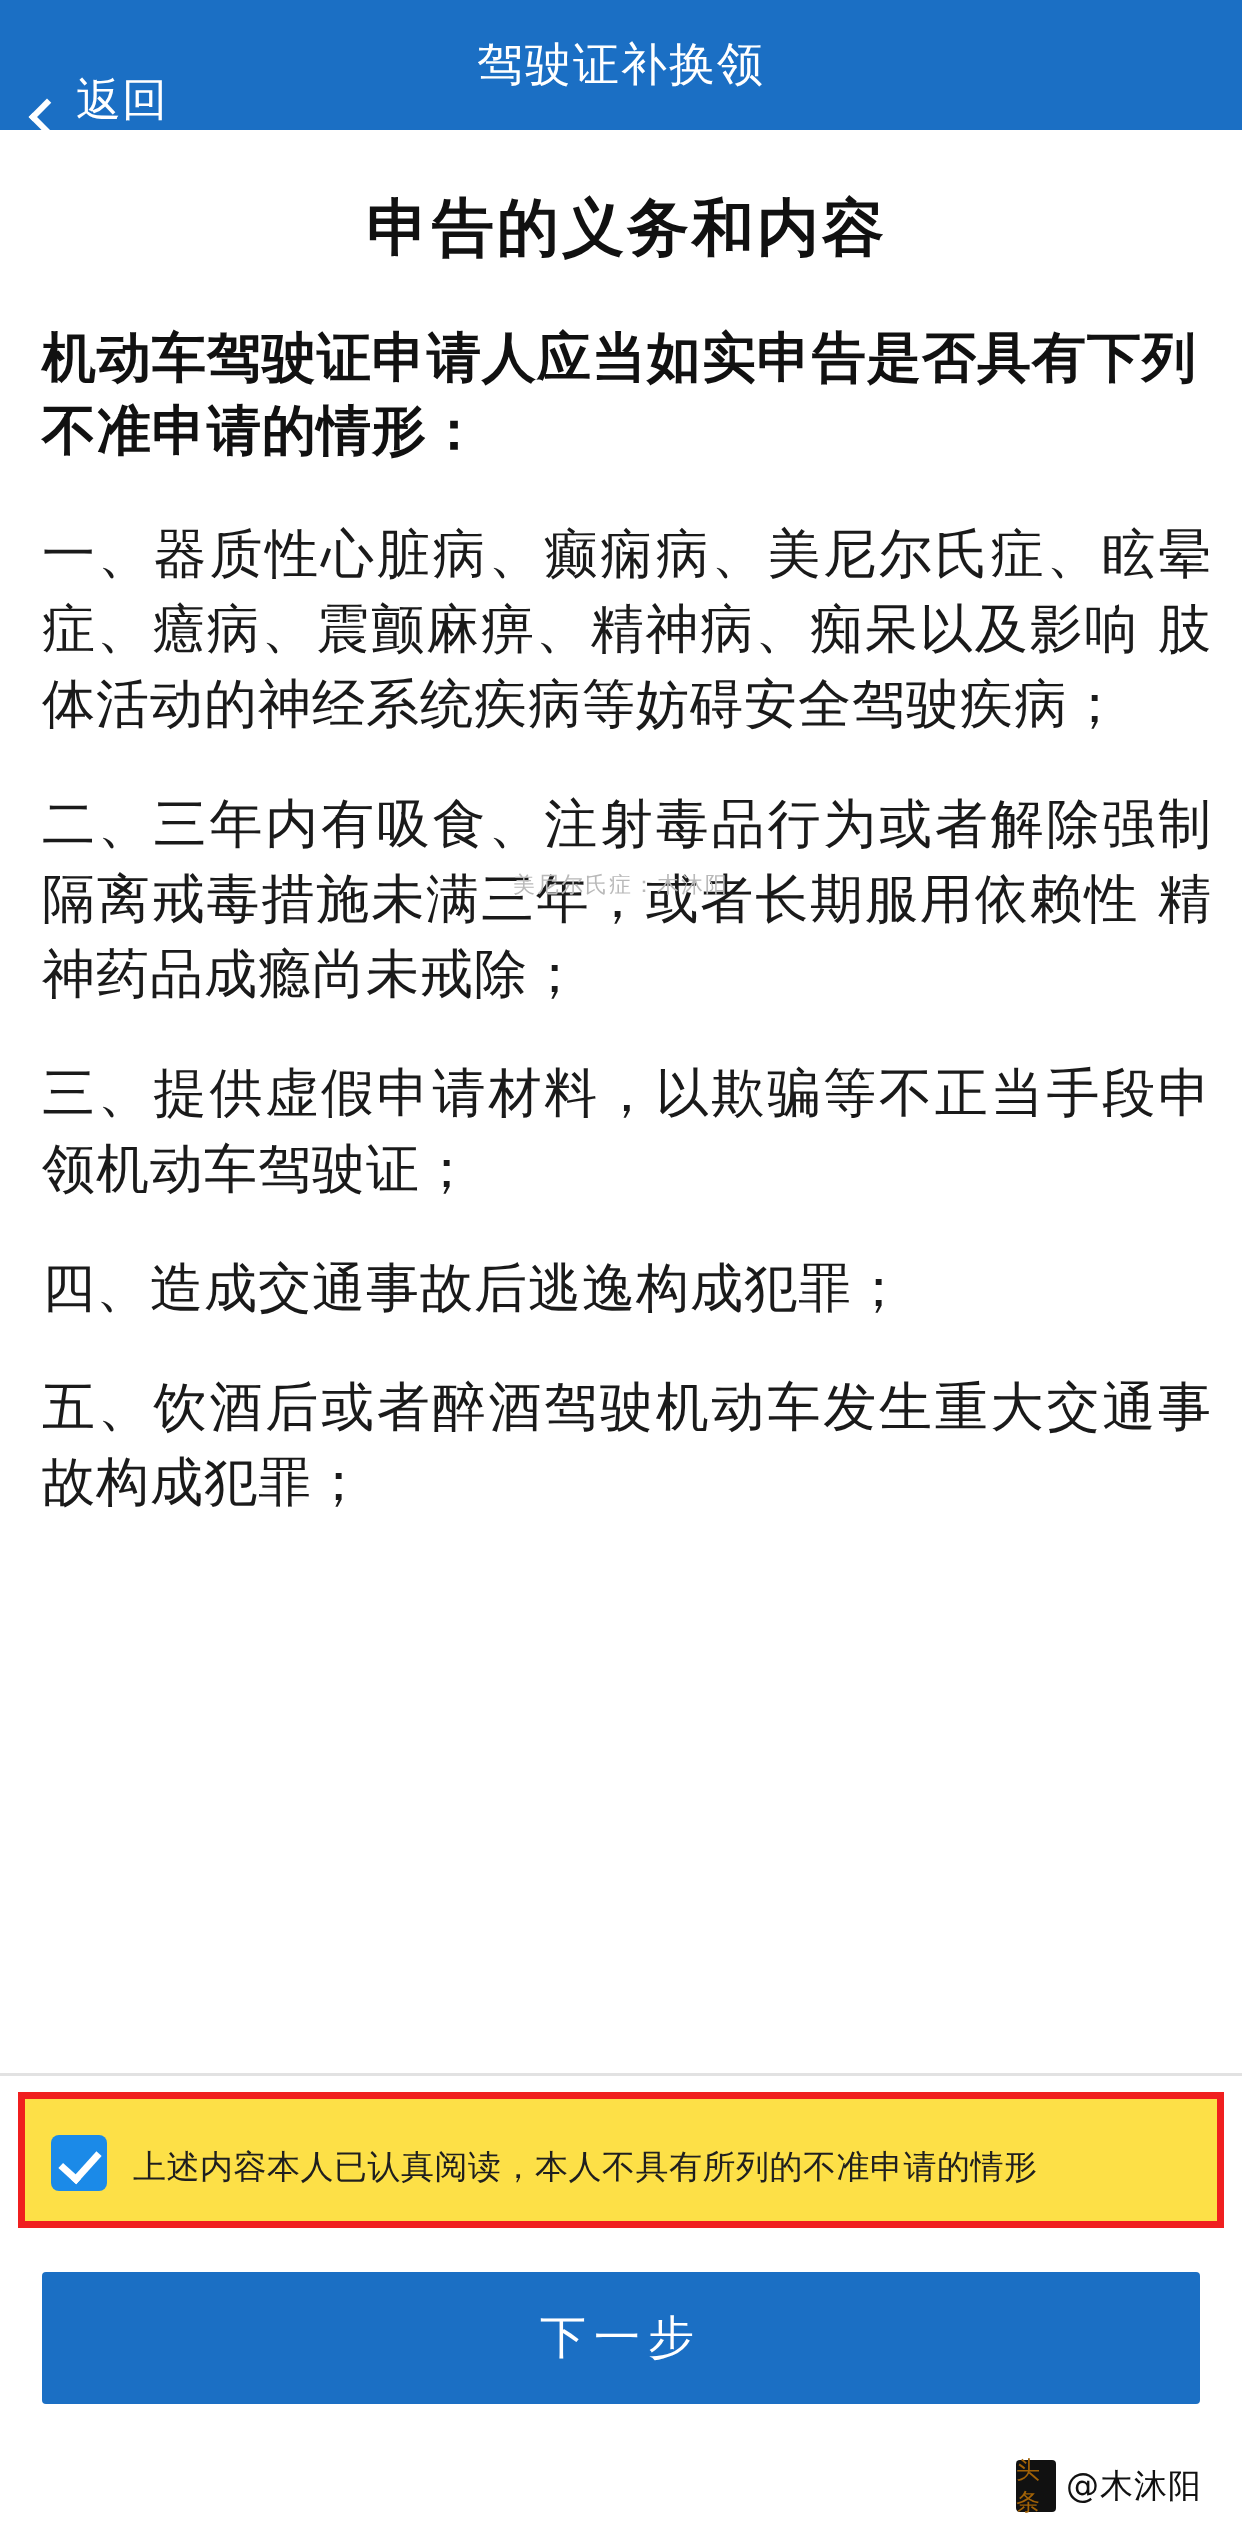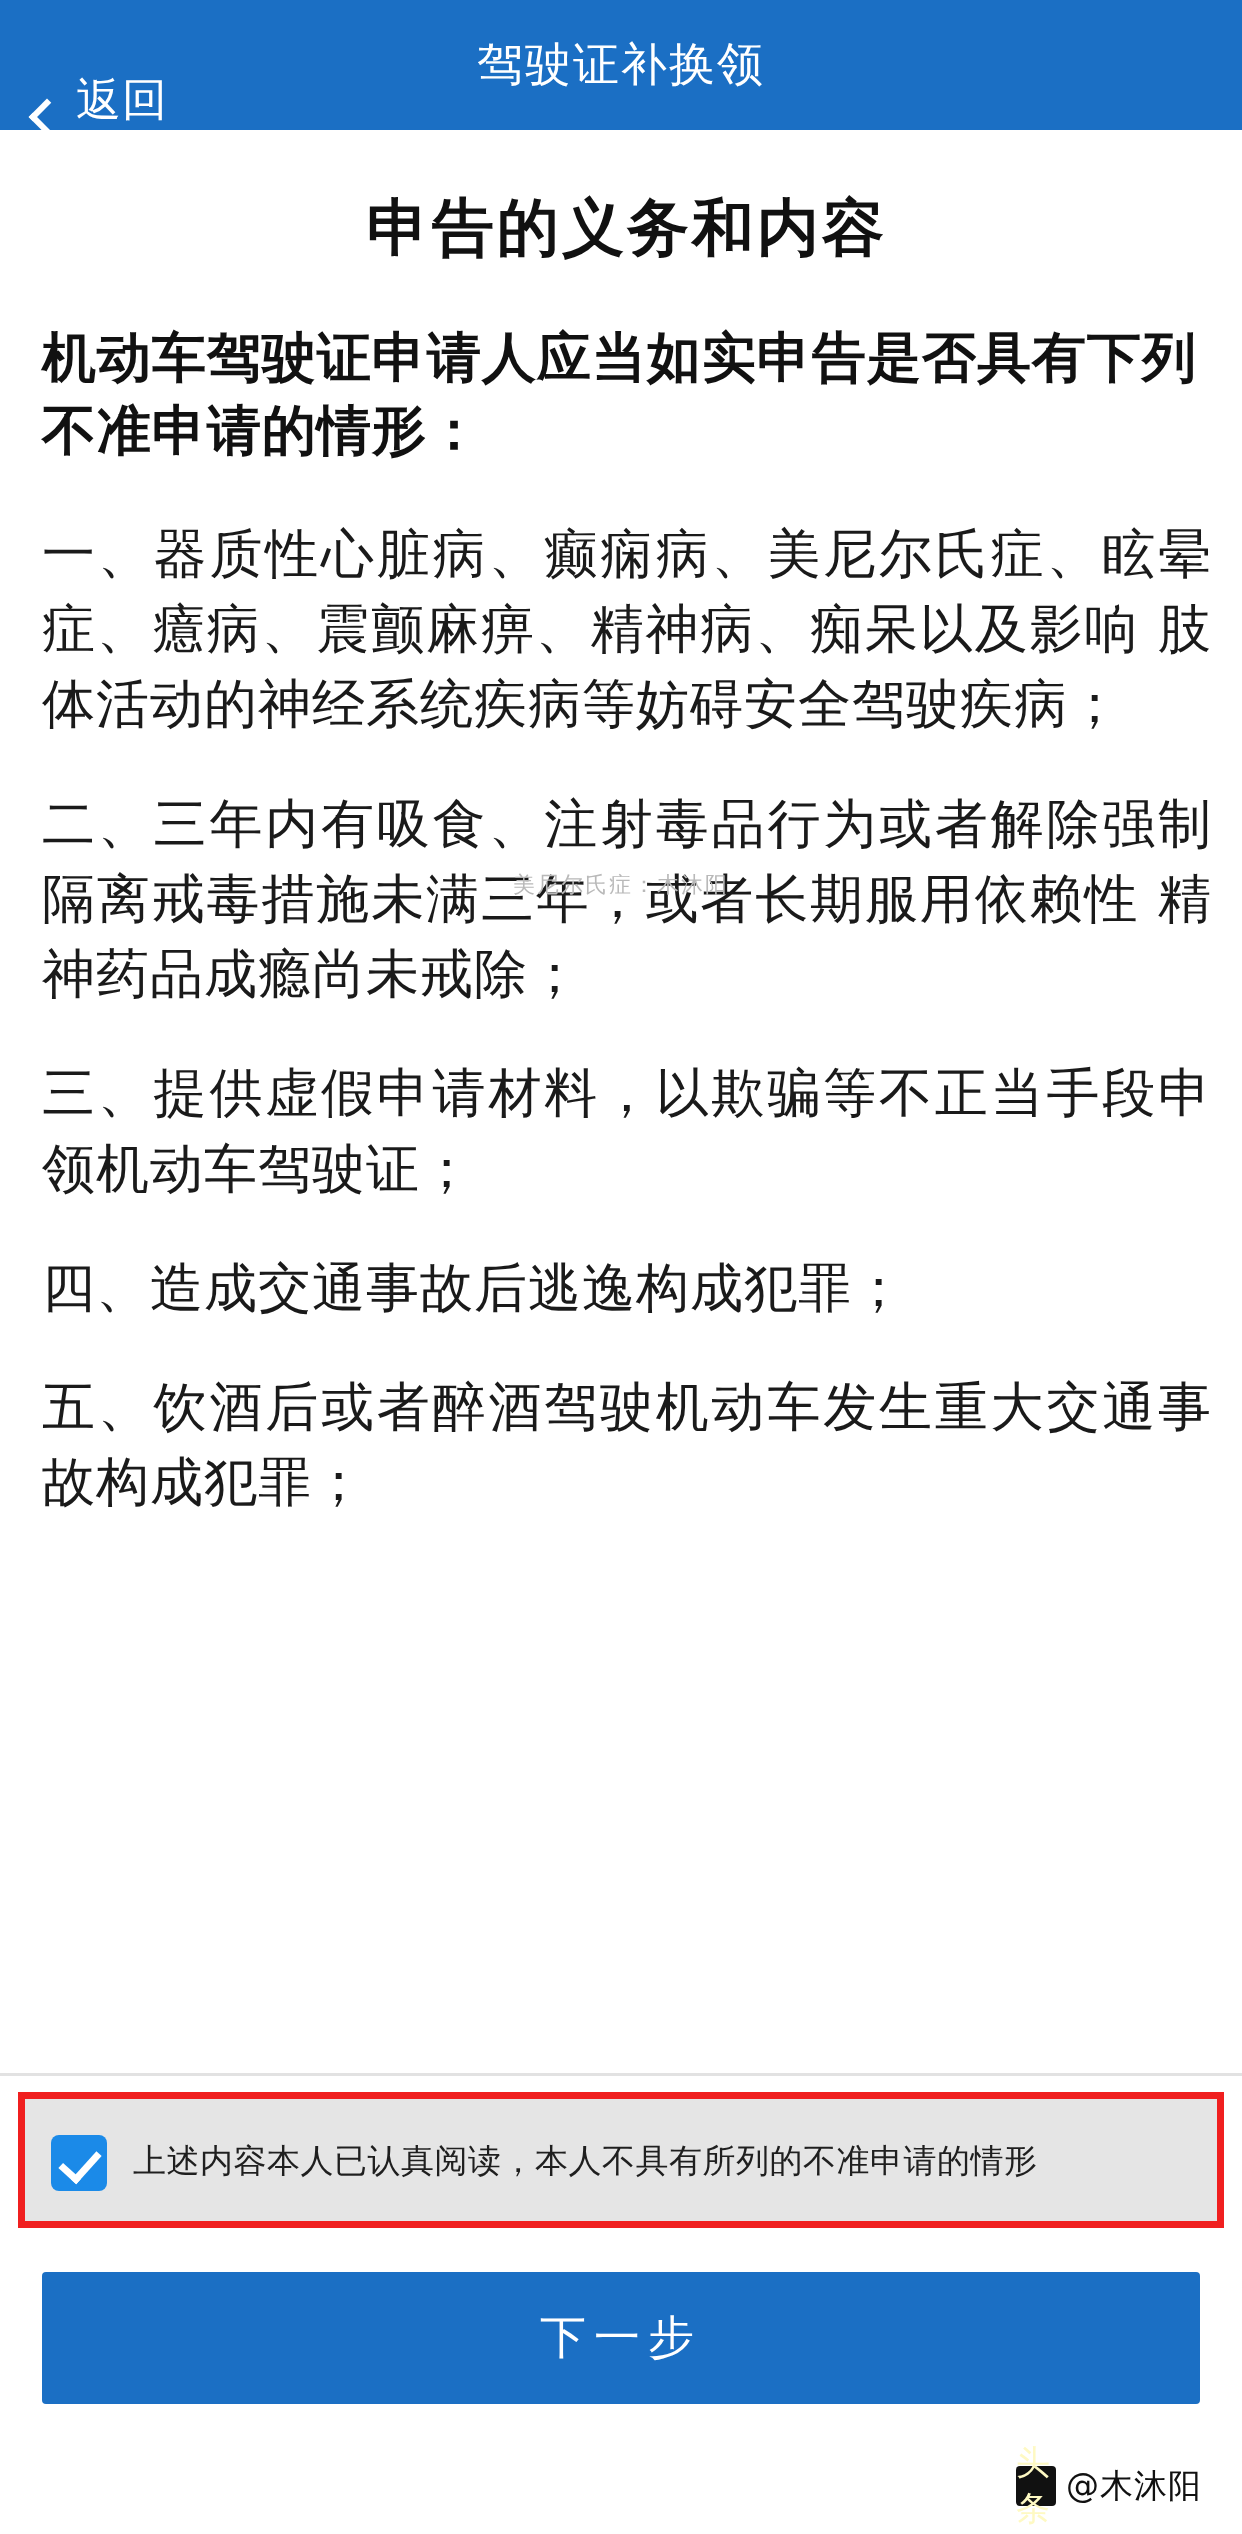--- a/index.html
+++ b/index.html
@@ -113,23 +113,23 @@
   .divider {
     width: 100%;
     height: 3px;
     background: #e2e2e2;
   }
   .agree-box {
     margin: 16px 18px 0 18px;
     border: 7px solid #f01f1f;
     padding: 30px 26px;
     display: flex;
-    align-items: center;
+    align-items: flex-end;
     gap: 26px;
-    background: #e5e5e5;
+    background: #fde047;
   }
   .checkbox {
     flex: 0 0 auto;
     width: 56px;
     height: 56px;
     border-radius: 8px;
     background: #1b8ae8;
     position: relative;
     cursor: pointer;
     margin-top: 6px;
@@ -174,24 +174,24 @@
     padding-right: 40px;
     gap: 14px;
   }
   .toutiao-badge {
     display: flex;
     align-items: center;
     gap: 10px;
   }
   .toutiao-mark {
     width: 40px;
-    height: 40px;
+    height: 52px;
     background: #111111;
-    color: #fef9c3;
-    font-size: 34px;
+    color: #a16207;
+    font-size: 24px;
     display: flex;
     align-items: center;
     justify-content: center;
     border-radius: 4px;
     letter-spacing: -2px;
   }
   .toutiao-text {
     font-size: 33px;
     color: #111111;
     letter-spacing: 1px;

